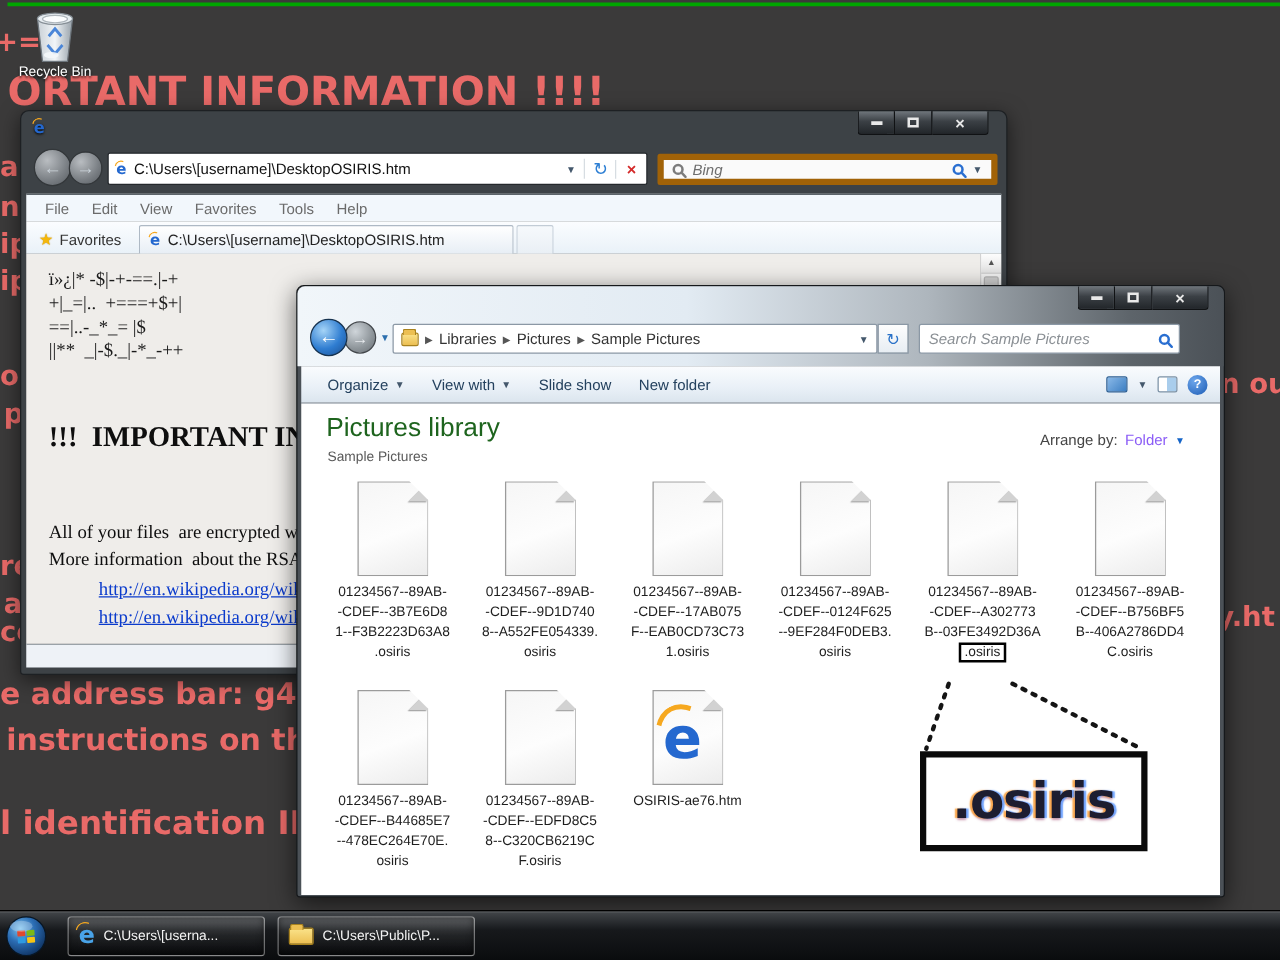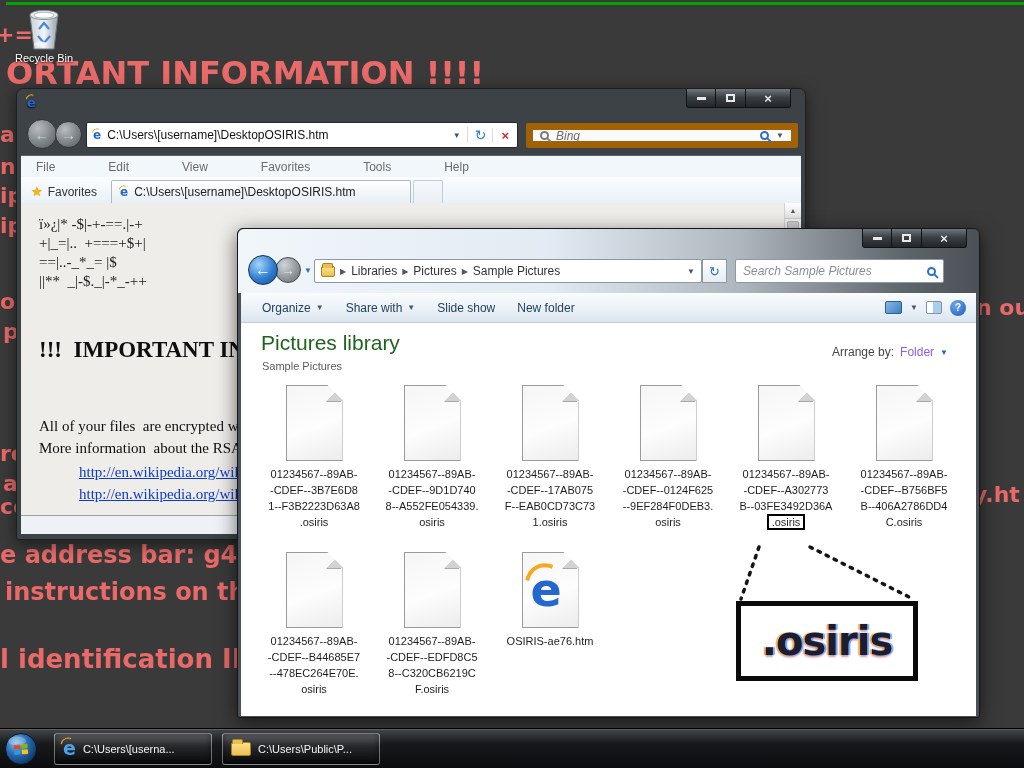--- a/index.html
+++ b/index.html
@@ -44,24 +44,24 @@
   .ie-nav{position:relative;height:40px;}
   .nav-circle{position:absolute;width:30px;height:30px;border-radius:50%;top:4px;
     background:radial-gradient(circle at 35% 30%,#b9bdc1,#7a7f84 60%,#565b60);
     border:1px solid #33373a;color:#c9d2d9;display:flex;align-items:center;justify-content:center;font-size:15px;}
   .nav-circle.fwd{width:27px;height:27px;top:6px;}
   .ie-address{position:absolute;left:69px;top:7px;width:432px;height:26px;background:#fff;border:1px solid #24282c;
     border-radius:2px;display:flex;align-items:center;gap:6px;padding:0 6px;font-size:12px;color:#111;}
   .ie-address .spacer{flex:1;}
   .ie-refresh{color:#2d7fd4;font-size:14px;border-left:1px solid #d7dde2;padding-left:7px;}
   .ie-stop{color:#d42a2a;font-size:13px;font-weight:bold;border-left:1px solid #d7dde2;padding:0 2px 0 8px;}
-  .ie-search{position:absolute;left:509px;top:8px;width:272px;height:25px;background:#fafafa;border:7px solid #a16207;
+  .ie-search{position:absolute;left:509px;top:8px;width:272px;height:25px;background:#fafafa;border:5px solid #a16207;
     border-radius:2px;display:flex;align-items:center;gap:7px;padding:0 7px;font-size:12px;}
   .ie-search .ph{flex:1;font-style:italic;color:#6e6e6e;}
-  .ie-menubar{height:22px;margin:0 4px;background:#f2f7fc;border-top:1px solid #5c646a;display:flex;align-items:center;padding-left:6px;font-size:12px;color:#6b6b6b;gap:35px;}
+  .ie-menubar{height:22px;margin:0 4px;background:#f2f7fc;border-top:1px solid #5c646a;display:flex;align-items:center;padding-left:6px;font-size:12px;color:#6b6b6b;}
   .ie-menubar span{padding:0 9px;}
   .ie-favbar{height:26px;margin:0 4px;background:linear-gradient(#fbfdff,#e9f1f8);display:flex;align-items:flex-end;font-size:12px;}
   .fav-btn{display:flex;align-items:center;gap:5px;color:#333;padding:0 14px 4px 10px;}
   .star{color:#f5b70a;font-size:13px;text-shadow:0 0 1px #b07d00;}
   .ie-tab{display:flex;align-items:center;gap:6px;width:300px;height:23px;padding:0 8px;color:#222;
     background:linear-gradient(#ffffff,#e7eef5);border:1px solid #aeb9c5;border-bottom:none;border-radius:2px 2px 0 0;}
   .ie-tab-stub{width:30px;height:23px;margin-left:2px;background:linear-gradient(#f6f9fc,#e9eff5);border:1px solid #c2ccd6;border-bottom:none;border-radius:2px 2px 0 0;}
   .ie-content{position:relative;height:312px;margin:0 4px;background:#efedea;border-top:1px solid #79808 6;overflow:hidden;}
   .ascii{position:absolute;left:18px;top:12px;font:15px/19px "Liberation Serif",serif;color:#1a1a1a;white-space:pre;}
   .note-heading{position:absolute;left:18px;top:134px;font-family:"Liberation Serif",serif;font-weight:bold;font-size:23px;color:#0e0e0e;white-space:pre;}
@@ -287,21 +287,21 @@
             <span>×</span>
           </div>
       </div>
     </div>
     <div class="xp-toolbar">
       <span class="tb-item">
           <span>Organize</span>
           <span class="caret">▼</span>
         </span>
       <span class="tb-item">
-          <span>Share with</span>
+          <span>View with</span>
           <span class="caret">▼</span>
         </span>
       <span class="tb-item">
           <span>Slide show</span>
         </span>
       <span class="tb-item">
           <span>New folder</span>
         </span>
       <span class="right">
         <span class="views-ic"></span>

